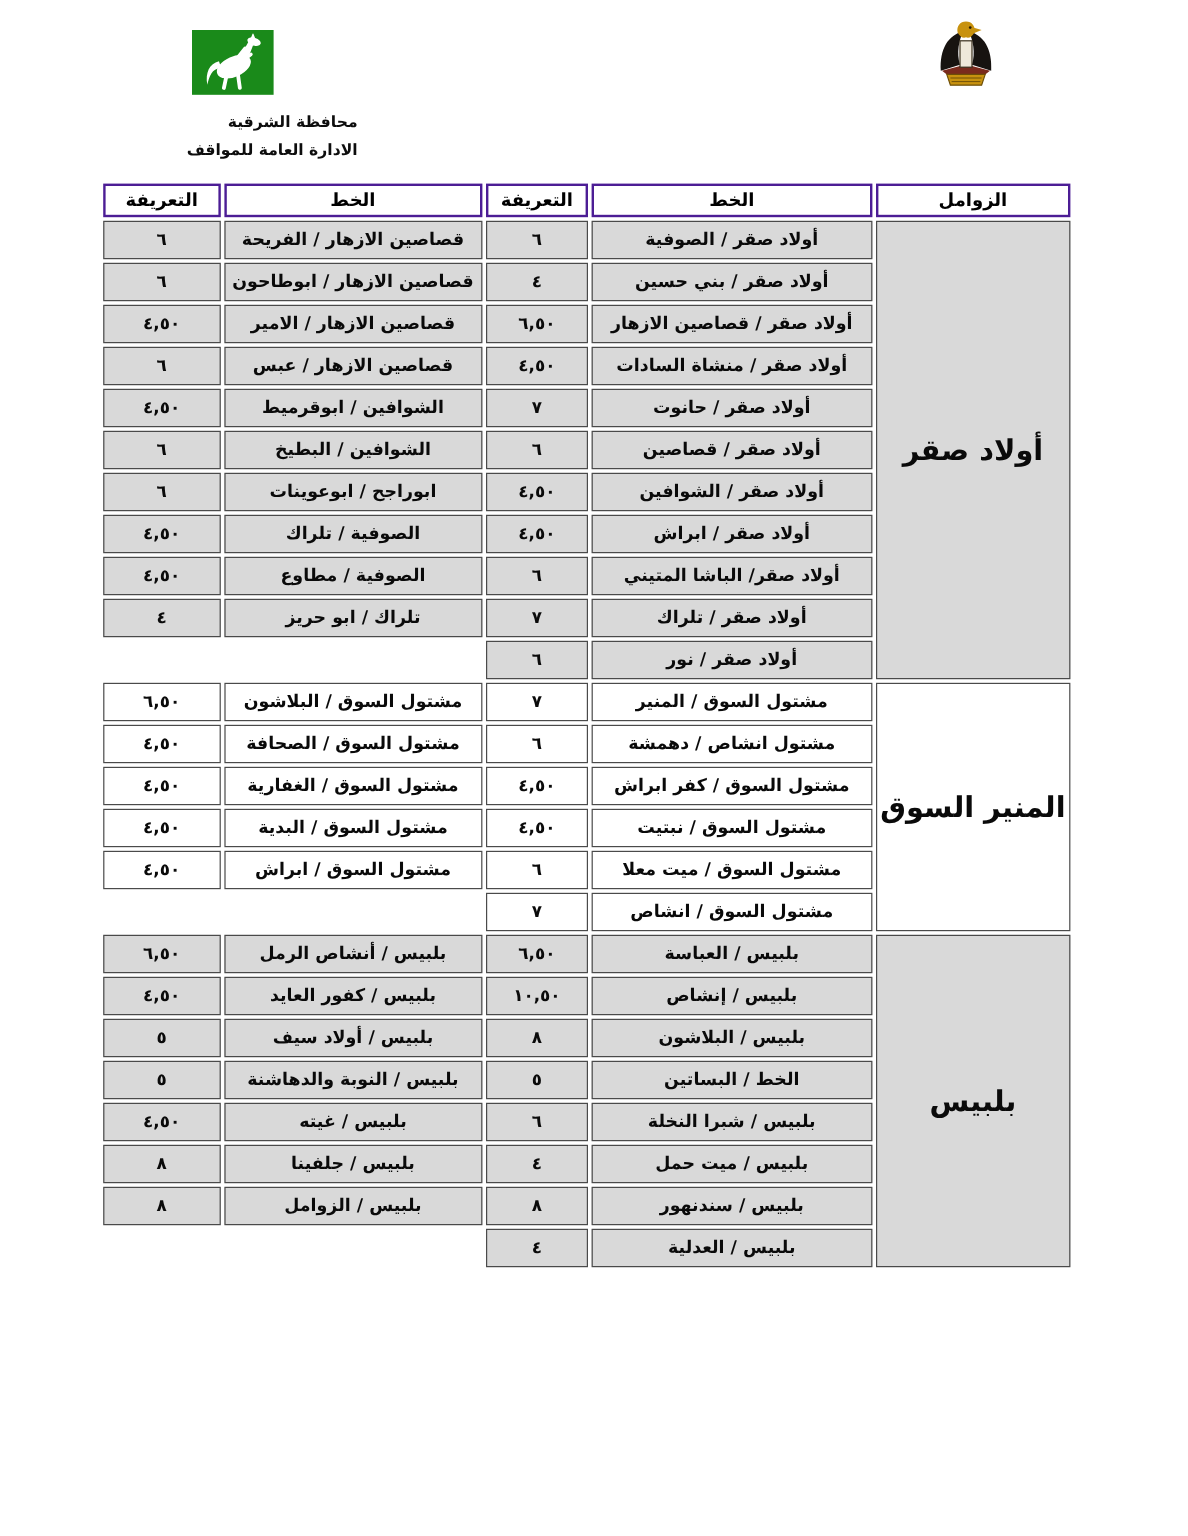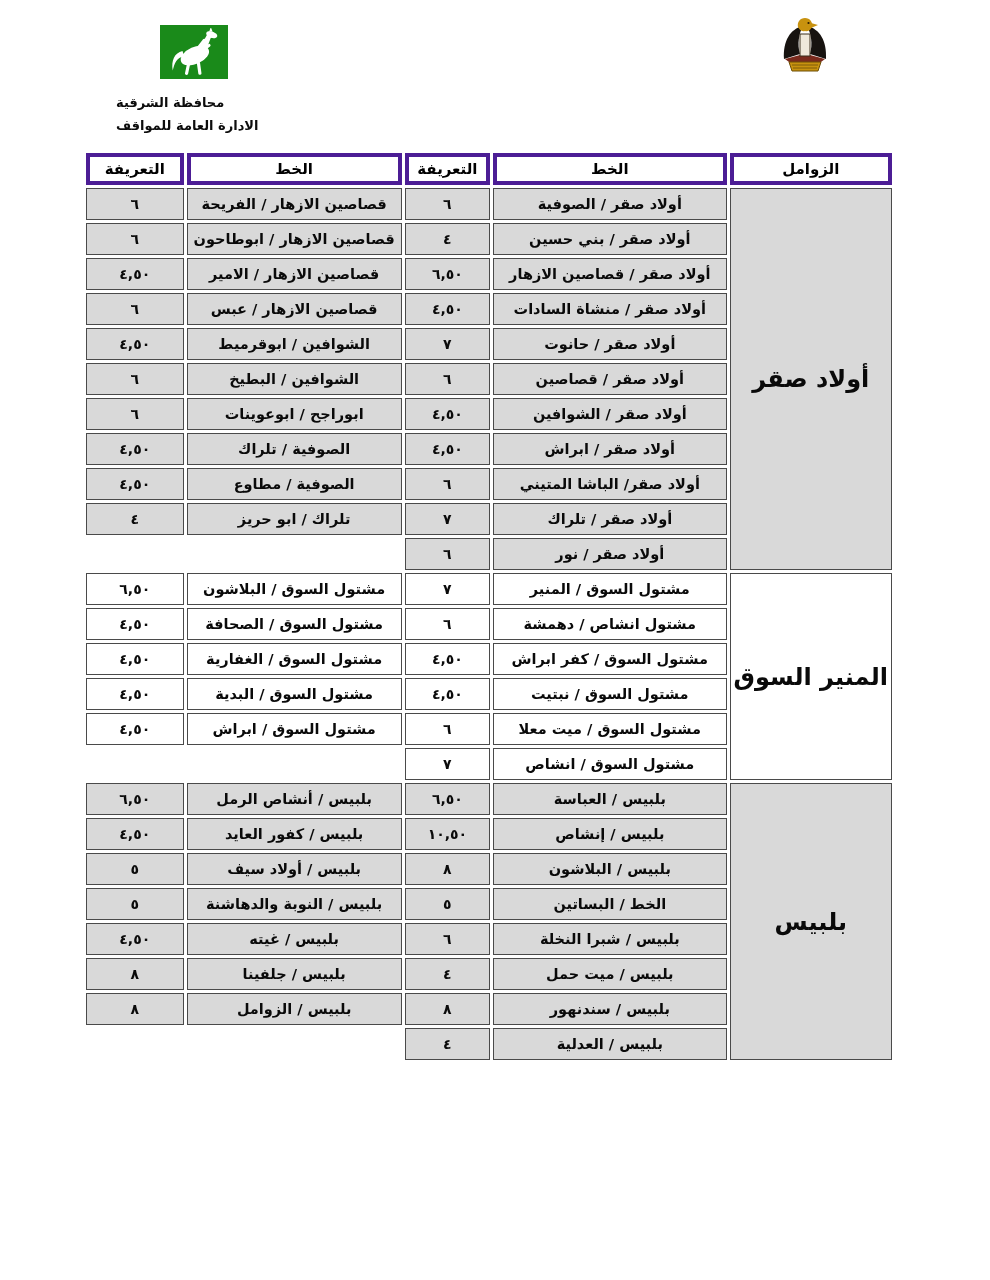--- a/index.html
+++ b/index.html
@@ -5,32 +5,32 @@
   html,body{margin:0;padding:0;}
   body{
     width:990px;height:1280px;position:relative;background:#ffffff;
     font-family:"DejaVu Sans", sans-serif;overflow:hidden;
   }
   .logo-box{
     position:absolute;left:160px;top:25px;width:68px;height:54px;
     background:#1a8a1a;display:flex;align-items:center;justify-content:center;
   }
   .org-title{
-    position:absolute;left:116px;top:96px;width:200px;text-align:left;
+    position:absolute;left:98px;top:96px;width:200px;text-align:right;
     font-weight:bold;font-size:13px;color:#0d0d0d;line-height:1.0;
   }
   .org-title div{margin-bottom:10px;}
   .eagle-box{position:absolute;left:775px;top:14px;width:60px;height:64px;}
   .fare-table{
     position:absolute;left:83px;top:150px;width:812px;
     border-collapse:separate;border-spacing:3px;table-layout:fixed;
     direction:rtl;
   }
   .fare-table th{
-    background:#ffffff;border:4px solid #4c1d95;height:24px;
+    background:#ffffff;border:2px solid #4c1d95;height:24px;
     font-size:15px;font-weight:bold;color:#000;padding:0 2px;
   }
   .fare-table td{
     height:30px;text-align:center;vertical-align:middle;
     font-weight:bold;color:#0a0a0a;padding:0 3px;overflow:hidden;
   }
   td.gray{background:#d9d9d9;border:1px solid #4a4a4a;}
   td.white{background:#ffffff;border:1px solid #4a4a4a;}
   td.ghost{background:transparent;border:none;}
   td.line-cell{font-size:14.5px;}

